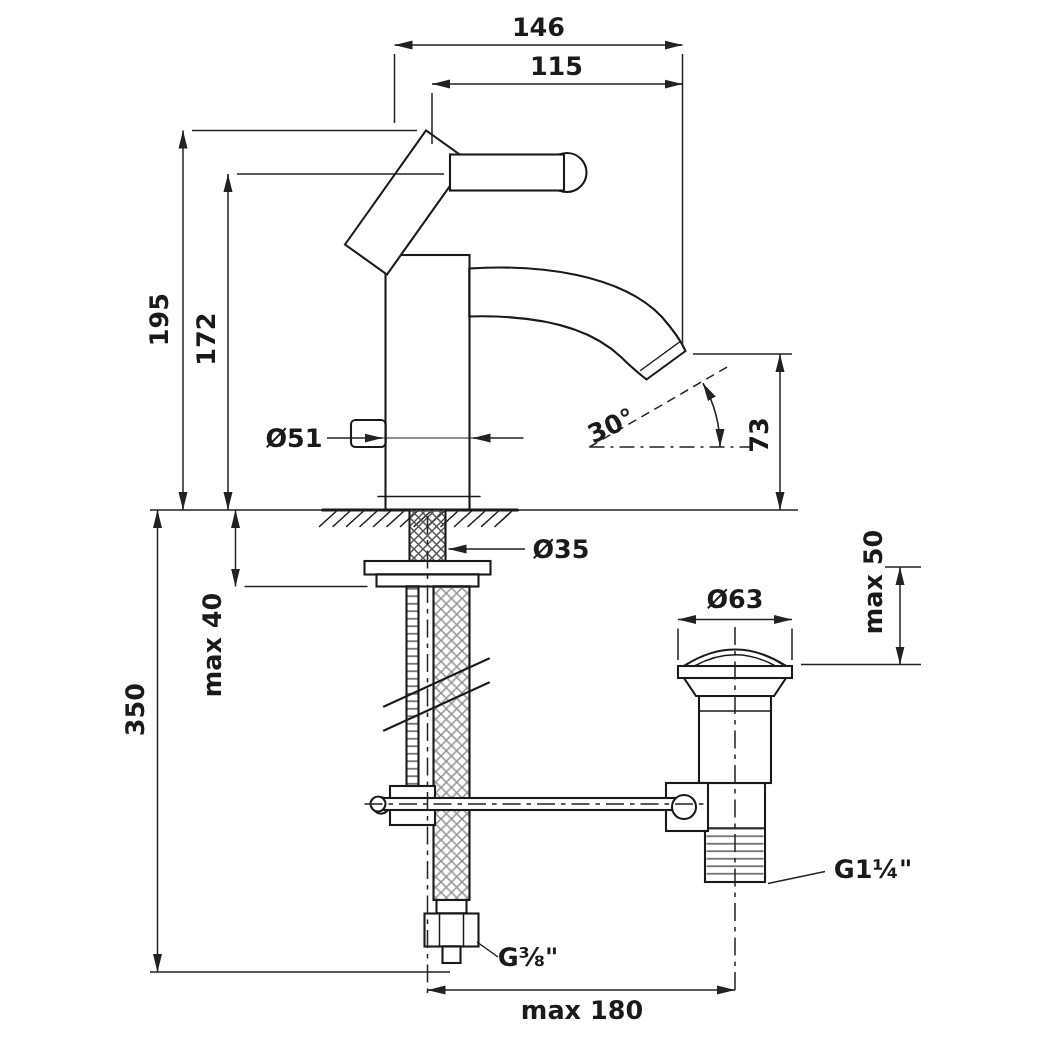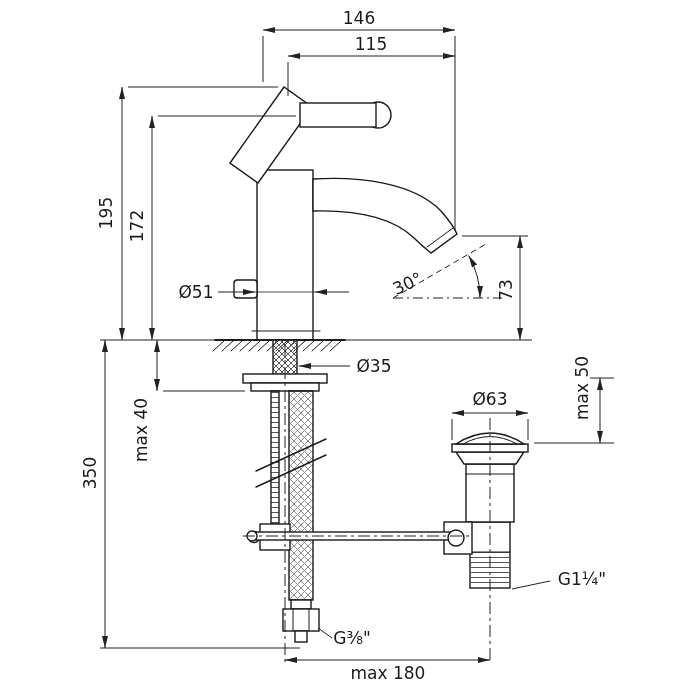--- a/index.html
+++ b/index.html
@@ -9,20 +9,21 @@
     height: 700px;
     background: #ffffff;
     font-family: "DejaVu Sans", "Liberation Sans", sans-serif;
   }
   .canvas {
     position: relative;
     width: 700px;
     height: 700px;
     background: #ffffff;
     overflow: hidden;
+    font-weight: bold;
   }
   svg { display: block; }
   text {
     font-family: "DejaVu Sans", "Liberation Sans", sans-serif;
     font-size: 17px;
     fill: #1a1a1a;
   }
 </style>
 </head>
 <body>

